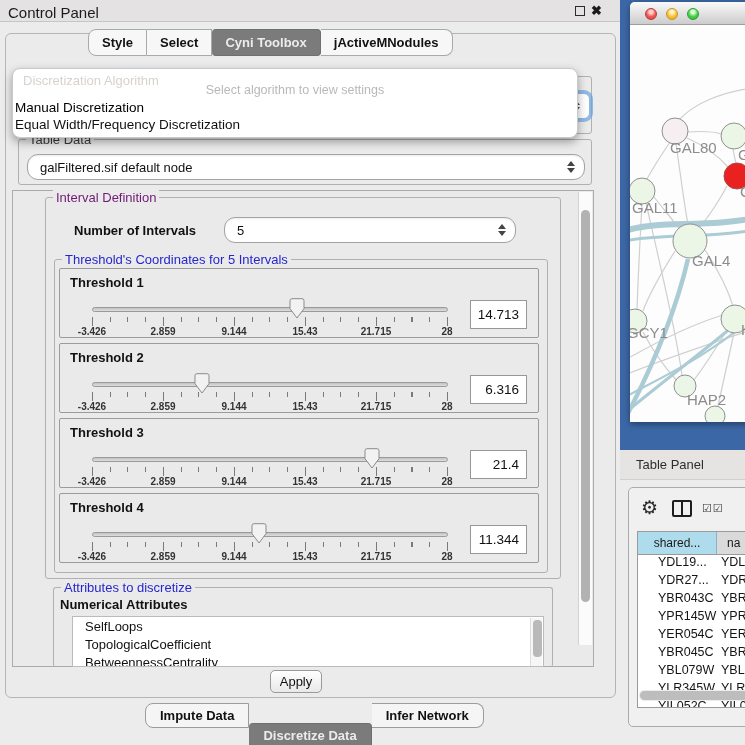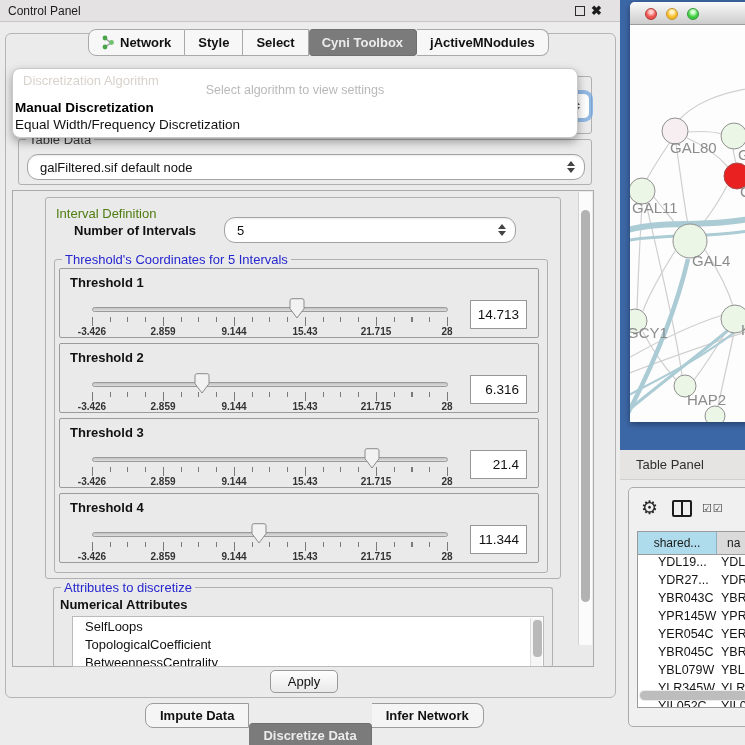--- a/index.html
+++ b/index.html
@@ -2,52 +2,52 @@
 <html><head>
 <meta charset="utf-8">
 <style>
   * { margin:0; padding:0; box-sizing:border-box; }
   html,body { width:745px; height:745px; }
   body { font-family:"Liberation Sans", sans-serif; background:#ececec; position:relative; overflow:hidden; }
   .abs { position:absolute; }
 
   
   #titlebar { left:0; top:0; width:622px; height:22px; background:#e4e2e2; border-bottom:1px solid #c6c6c6; }
-  #titlebar .t { position:absolute; left:8px; top:4px; font-size:12px; color:#1c1c1c; }
+  #titlebar .t { position:absolute; left:8px; top:4px; font-size:15px; color:#1c1c1c; }
   .float-ic { position:absolute; left:575px; top:6px; width:10px; height:10px; border:1.6px solid #2b2b2b; background:transparent; }
   .close-ic { position:absolute; left:591px; top:3px; font-size:13px; font-weight:bold; color:#1b1b1b; }
 
   #mainpanel { left:5px; top:33px; width:611px; height:665px; background:#ebebeb; border:1px solid #b5b5b5; border-radius:6px; }
 
   
   .tabrow { left:88px; top:29px; height:27px; display:flex; z-index:30; }
   .tab { height:27px; background:#f7f7f7; border:1px solid #a9a9a9; border-left:none; padding:0 13px; display:flex; align-items:center; gap:5px; font-size:13px; font-weight:bold; color:#111; }
   .tab:first-child { border-left:1px solid #a9a9a9; border-radius:8px 0 0 8px; }
   .tab:last-child { border-radius:0 8px 8px 0;justify-content:center; }
   .tab.sel { background:#7b7b7b; color:#ececec; border-color:#6f6f6f; border-radius:4px; }
 
   
   .group { position:absolute; border:1px solid #b0b0b0; border-radius:3px; }
   .gtitle { position:absolute; top:-8px; left:7px; background:#ebebeb; padding:0 3px; font-size:13px; }
-  .gt-green { color:#4d7c0f;margin-top:16px; }
+  .gt-green { color:#701a75; }
   .gt-blue { color:#2626cf; }
   .gt-gray { color:#3a3a3a; }
 
   
   .combo { position:absolute; background:#ffffff; border:1px solid #a3a3a3; border-radius:11px; display:flex; align-items:center; font-size:13px; color:#111; padding-left:12px; box-shadow:inset 0 1px 2px rgba(0,0,0,0.08); }
   .spin { position:absolute; right:8px; top:50%; transform:translateY(-50%); width:9px; height:14px; }
   .spin:before, .spin:after { content:""; position:absolute; left:0; border-left:4.5px solid transparent; border-right:4.5px solid transparent; }
   .spin:before { top:1px; border-bottom:5px solid #444; }
   .spin:after { bottom:1px; border-top:5px solid #444; }
 
   
   #popup { left:12px; top:68px; width:566px; height:70px; background:#ffffff; border:1px solid #c9c9c9; border-radius:8px; box-shadow:0 4px 10px rgba(0,0,0,0.35); z-index:40; }
   #popup .ghost { position:absolute; left:10px; top:4px; font-size:13px; color:#d8d2cc; }
   #popup .prompt { position:absolute; left:0; right:0; top:14px; text-align:center; font-size:12.5px; color:#b9b9b9; }
-  #popup .opt1 { position:absolute; left:2px; top:31px; font-size:13.5px; font-weight:bold; color:#000; }
+  #popup .opt1 { position:absolute; left:2px; top:31px; font-size:13.5px; font-weight:normal; color:#000; }
   #popup .opt2 { position:absolute; left:2px; top:48px; font-size:13.5px; color:#111; }
   #algo-spin { left:562px; top:93px; width:28px; height:26px; background:#fff; border:1px solid #8fb6dd; border-radius:6px; box-shadow:0 0 0 3px rgba(98,158,224,0.65); z-index:35; }
 
   
   #scrollpane { left:12px; top:190px; width:582px; height:477px; border:1px solid #ababab; background:#eaeaea; }
   .vscroll { position:absolute; right:1px; top:1px; width:14px; height:453px; background:#fbfbfb; border-left:1px solid #d2d2d2; }
   .vscroll .thumb { position:absolute; left:2px; top:18px; width:9px; height:392px; background:#b2b2b2; border-radius:5px; }
 
   
   .tbox { position:absolute; left:46px; width:480px; height:70px; border:1px solid #9b9b9b; border-radius:2px; background:#eaeaea; }
@@ -109,30 +109,20 @@
 <div class="abs" id="titlebar">
   <div class="t">Control Panel</div>
   <div class="float-ic"></div>
   <div class="close-ic">✖</div>
 </div>
 
 <div class="abs" id="mainpanel"></div>
 
 <div class="abs tabrow">
   <div class="tab">
-    <svg width="13" height="15" viewBox="0 0 13 15">
-        <line x1="3" y1="3" x2="9" y2="8" stroke="#9a9a9a" stroke-width="1.3"></line>
-        <line x1="3" y1="12" x2="9" y2="8" stroke="#9a9a9a" stroke-width="1.3"></line>
-        <circle cx="3" cy="3" r="2.4" fill="#4aa44a"></circle>
-        <circle cx="3" cy="12" r="2.4" fill="#4aa44a"></circle>
-        <circle cx="9.5" cy="7.5" r="2.4" fill="#6fc06f"></circle>
-      </svg>
-    <span>Network</span>
-  </div>
-  <div class="tab">
       <span>Style</span>
     </div>
   <div class="tab">
       <span>Select</span>
     </div>
   <div class="tab sel">
       <span>Cyni Toolbox</span>
     </div>
   <div class="tab">
       <span>jActiveMNodules</span>
@@ -253,21 +243,21 @@
       <div class="it">SelfLoops</div>
       <div class="it">TopologicalCoefficient</div>
       <div class="it">BetweennessCentrality</div>
       <div class="sb">
           <div class="th"></div>
         </div>
     </div>
   </div>
 </div>
 
-<div class="btn" style="left:270px; top:670px; width:68px; height:23px;">Apply</div>
+<div class="btn" style="left:270px; top:670px; width:52px; height:23px;">Apply</div>
 
 <div class="abs btabrow">
   <div class="btab">
       <span>Impute Data</span>
     </div>
   <div class="btab sel">
       <span>Discretize Data</span>
     </div>
   <div class="btab">
       <span>Infer Network</span>

